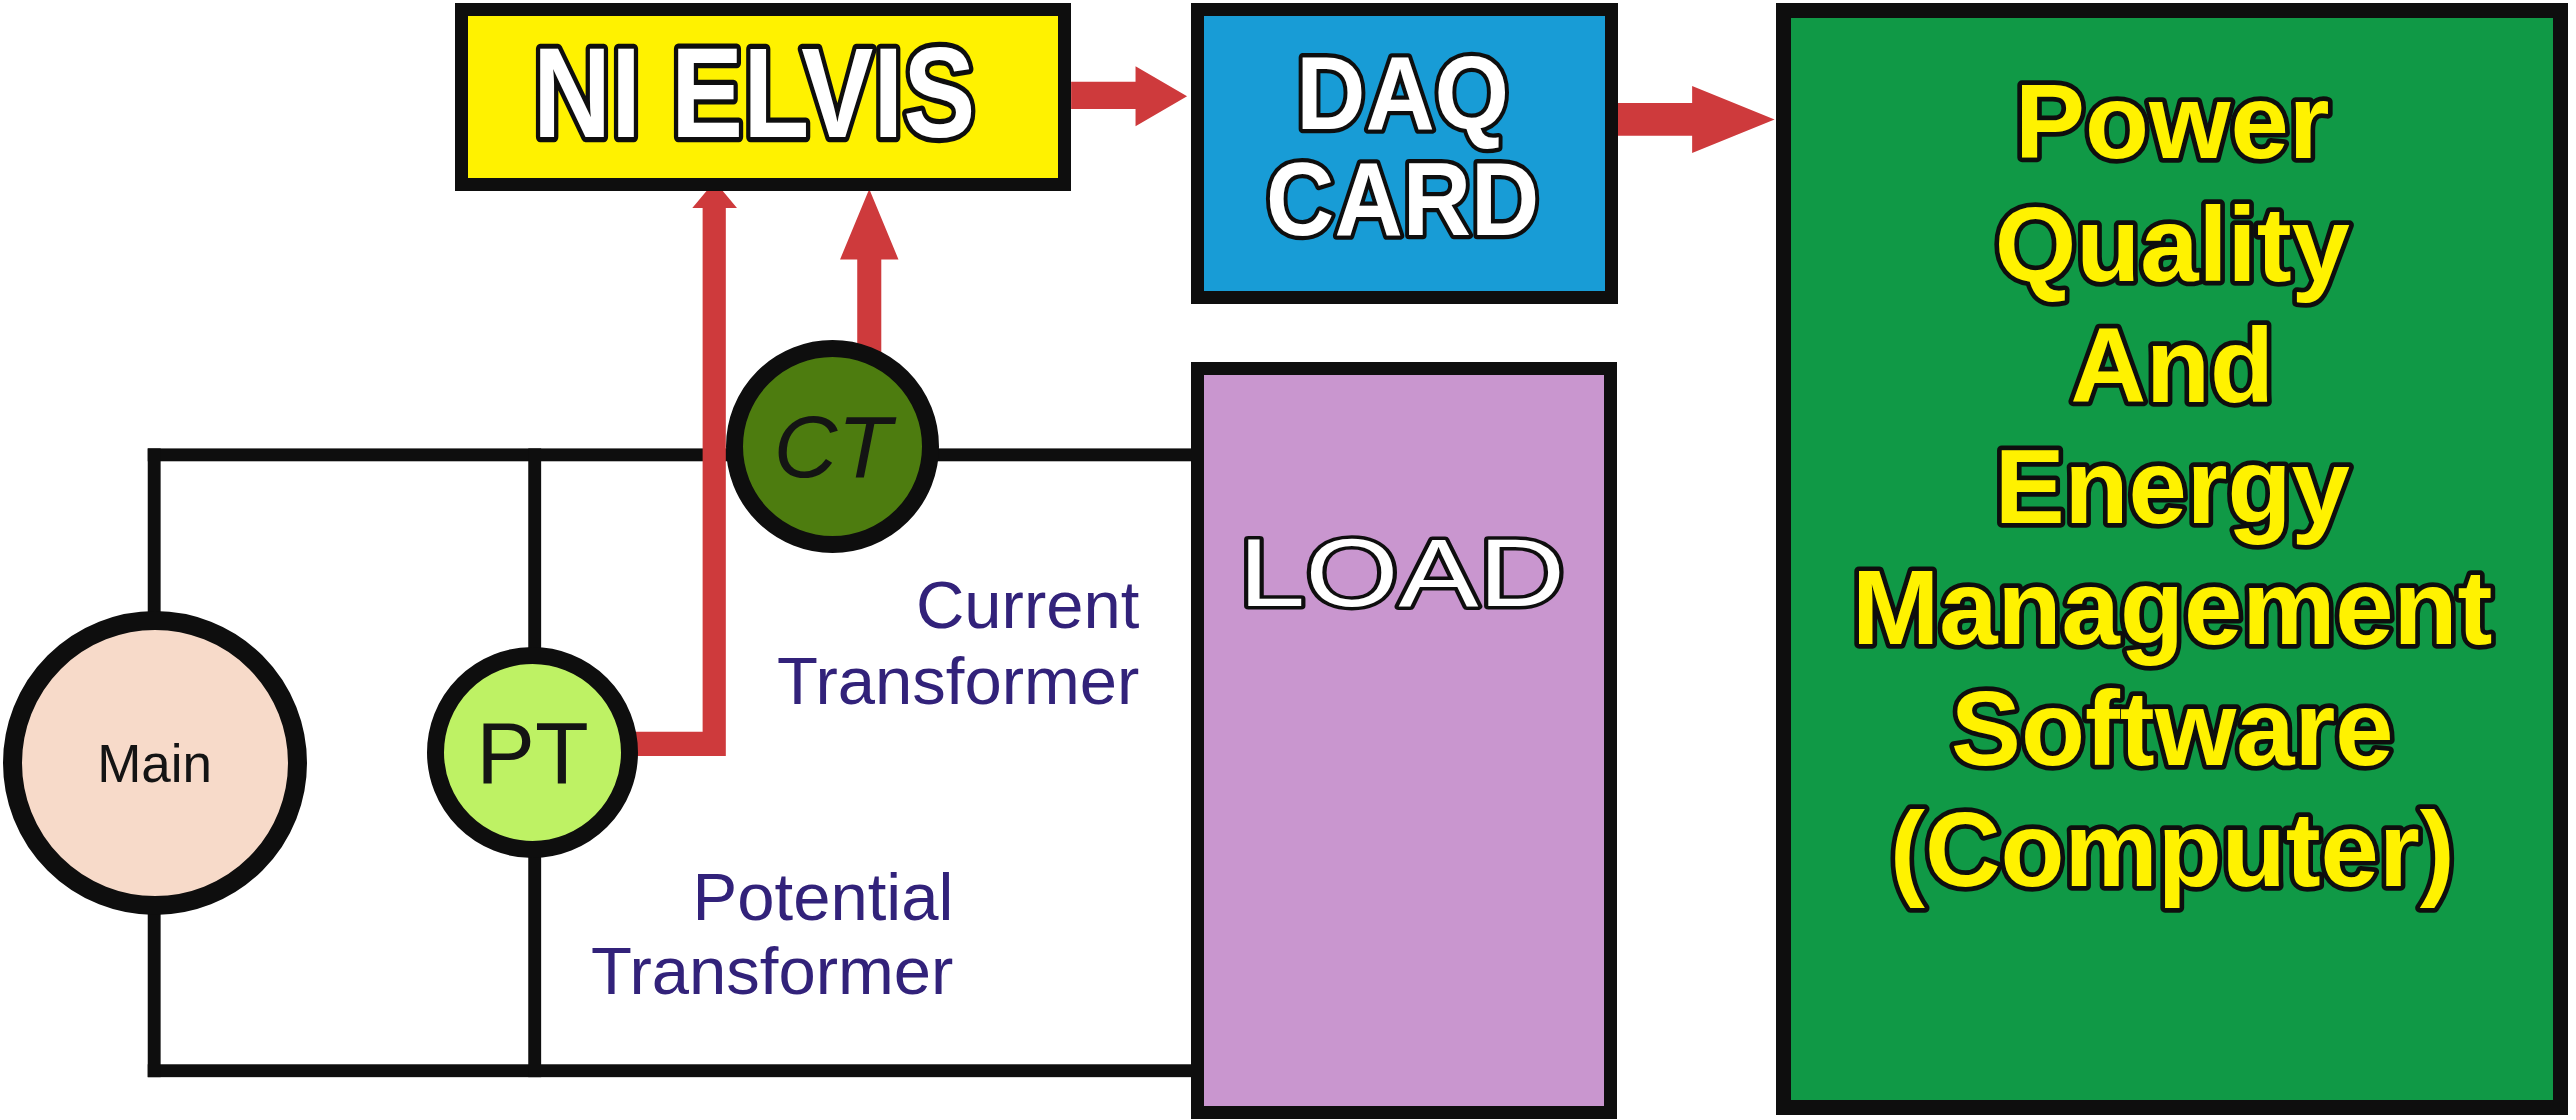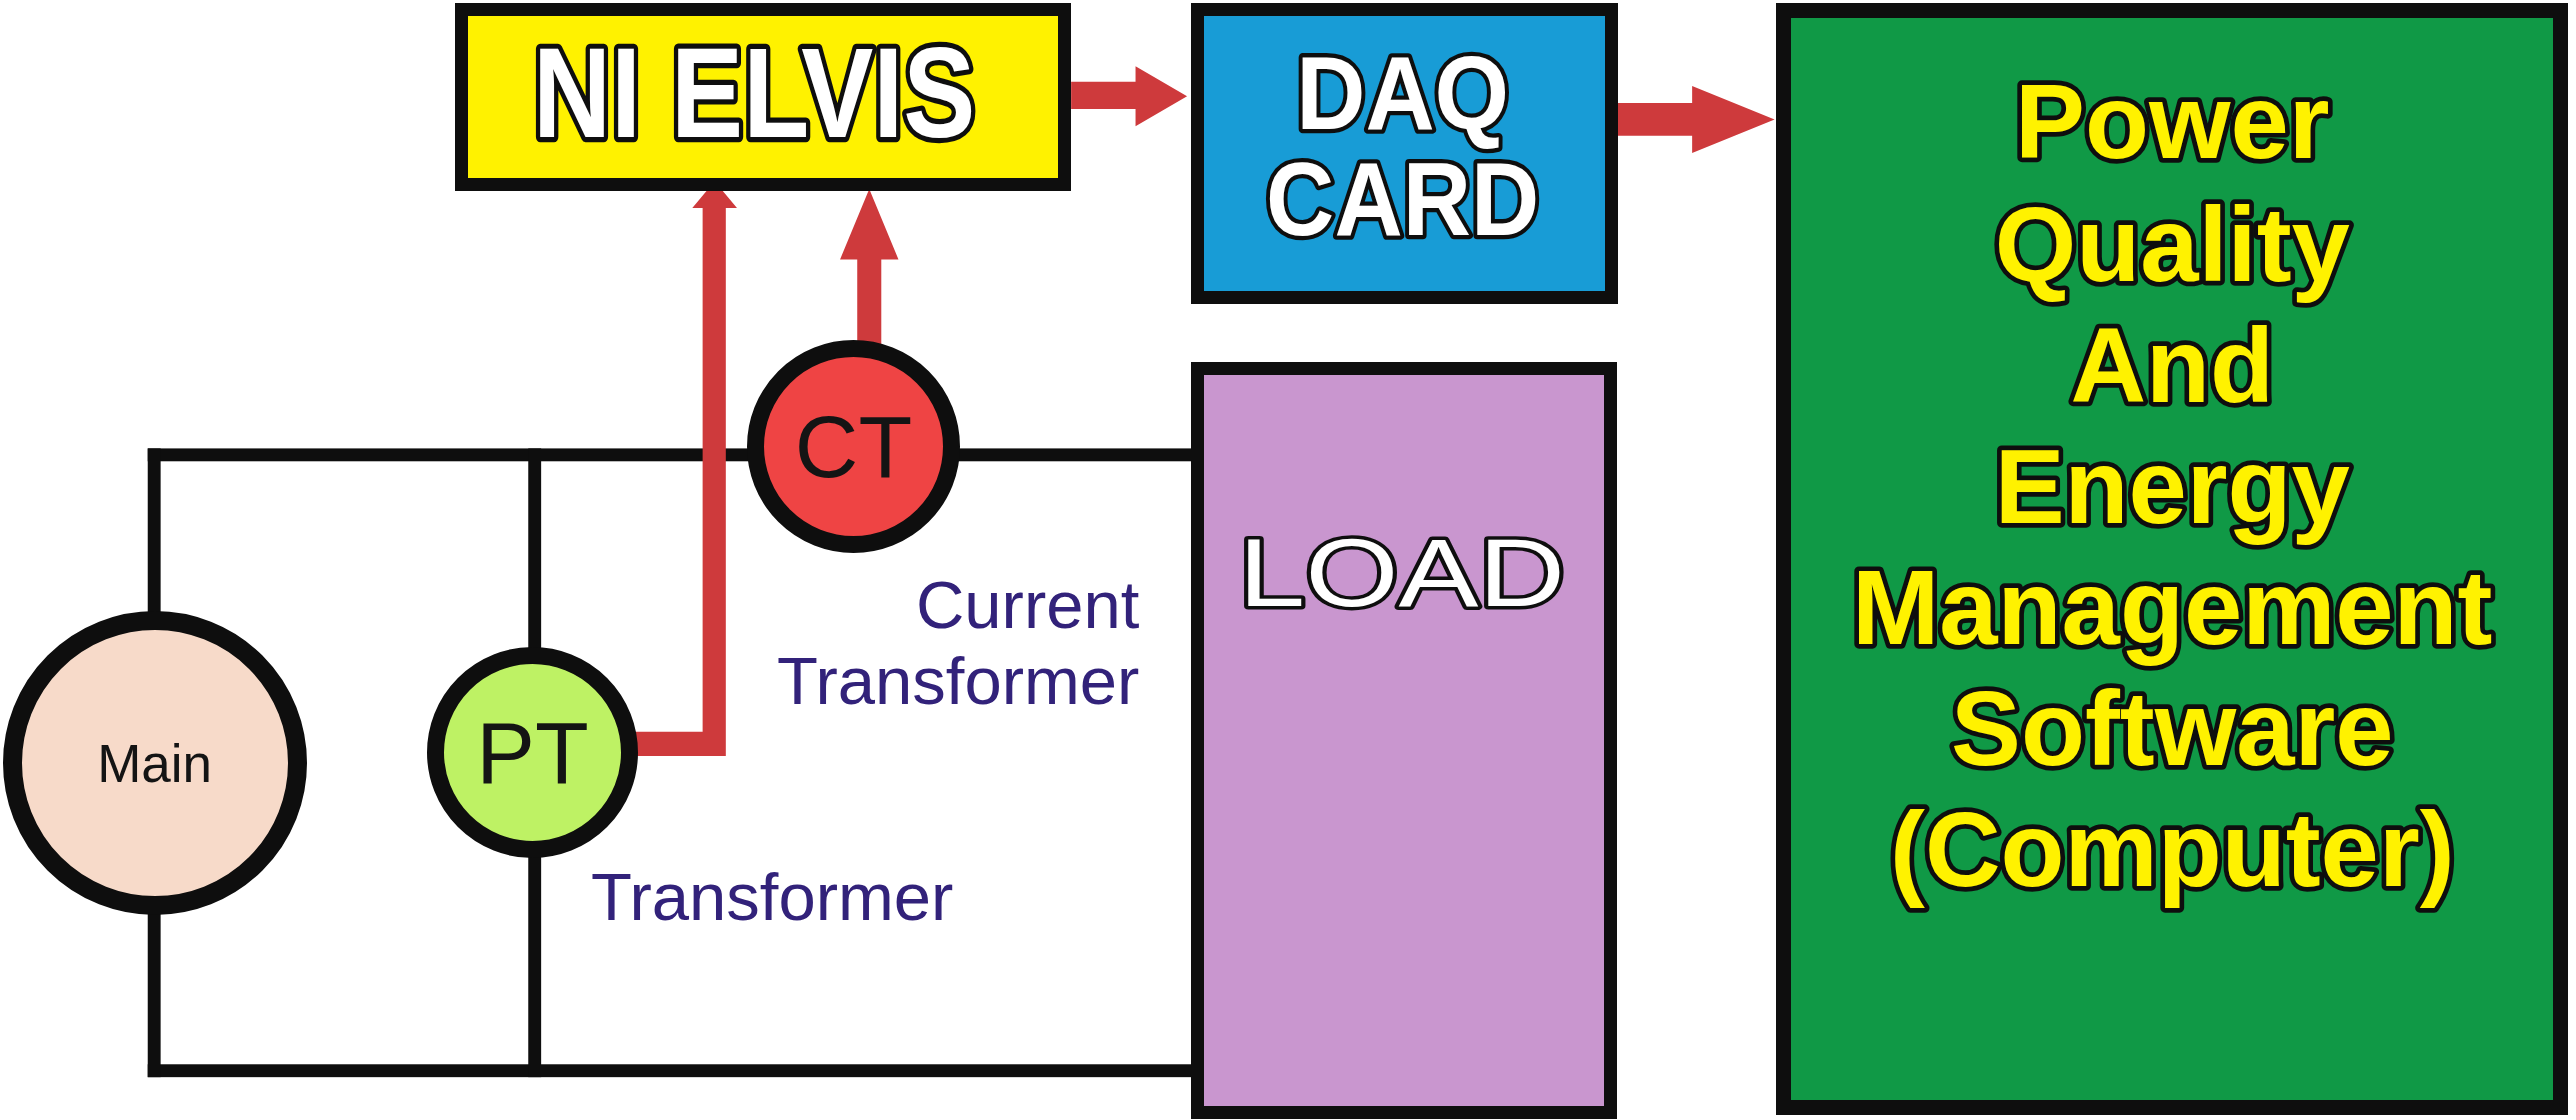--- a/index.html
+++ b/index.html
@@ -20,22 +20,22 @@
   }
   .node-main-supply{
     left:2.6px;top:611px;width:304px;height:304px;border:19px solid #0e0e0e;background:#F7DAC9;
     font-size:53px;line-height:81px;
   }
   .node-pt{
     left:427px;top:647px;width:211px;height:211px;border:17px solid #0e0e0e;background:#bef264;
     font-size:88px;line-height:88px;
   }
   .node-ct{
-    left:747px;top:340px;width:213px;height:213px;border:17px solid #0e0e0e;background:#ef4444;
-    font-size:88px;line-height:88px;
+    left:726px;top:340px;width:213px;height:213px;border:17px solid #0e0e0e;background:#4d7c0f;
+    font-size:88px;line-height:88px;font-style:italic;
   }
   .caption{
     position:absolute;color:#32227A;font-size:67px;white-space:nowrap;text-align:right;
   }
   .caption-ct{left:777px;top:567px;line-height:76px;}
   .caption-pt{left:591px;top:860px;line-height:74px;}
   .outlined{
     font-family:"Liberation Sans",sans-serif;
     stroke:#0e0e0e;stroke-linejoin:round;paint-order:stroke fill;
   }
@@ -70,20 +70,21 @@
   </div>
   <div class="node node-ct">
     <div>CT</div>
   </div>
 
   <div class="caption caption-ct">
     <div>Current</div>
     <div>Transformer</div>
   </div>
   <div class="caption caption-pt">
+    <div>Potential</div>
     <div>Transformer</div>
   </div>
 
   <svg class="layer" viewBox="0 0 2999 1305">
     <text class="outlined" x="878" y="160" font-size="150" font-weight="bold" text-anchor="middle" textLength="515" lengthAdjust="spacingAndGlyphs" stroke-width="12" fill="#FFFFFF">NI ELVIS</text>
 
     <text class="outlined" x="1633" y="150" font-size="120" font-weight="bold" text-anchor="middle" textLength="248" lengthAdjust="spacingAndGlyphs" stroke-width="10" fill="#FFFFFF">DAQ</text>
     <text class="outlined" x="1633" y="274" font-size="120" font-weight="bold" text-anchor="middle" textLength="318" lengthAdjust="spacingAndGlyphs" stroke-width="10" fill="#FFFFFF">CARD</text>
 
     <text class="outlined" x="1632" y="706" font-size="112" font-weight="normal" text-anchor="middle" textLength="380" lengthAdjust="spacingAndGlyphs" stroke-width="8" fill="#FFFFFF">LOAD</text>

